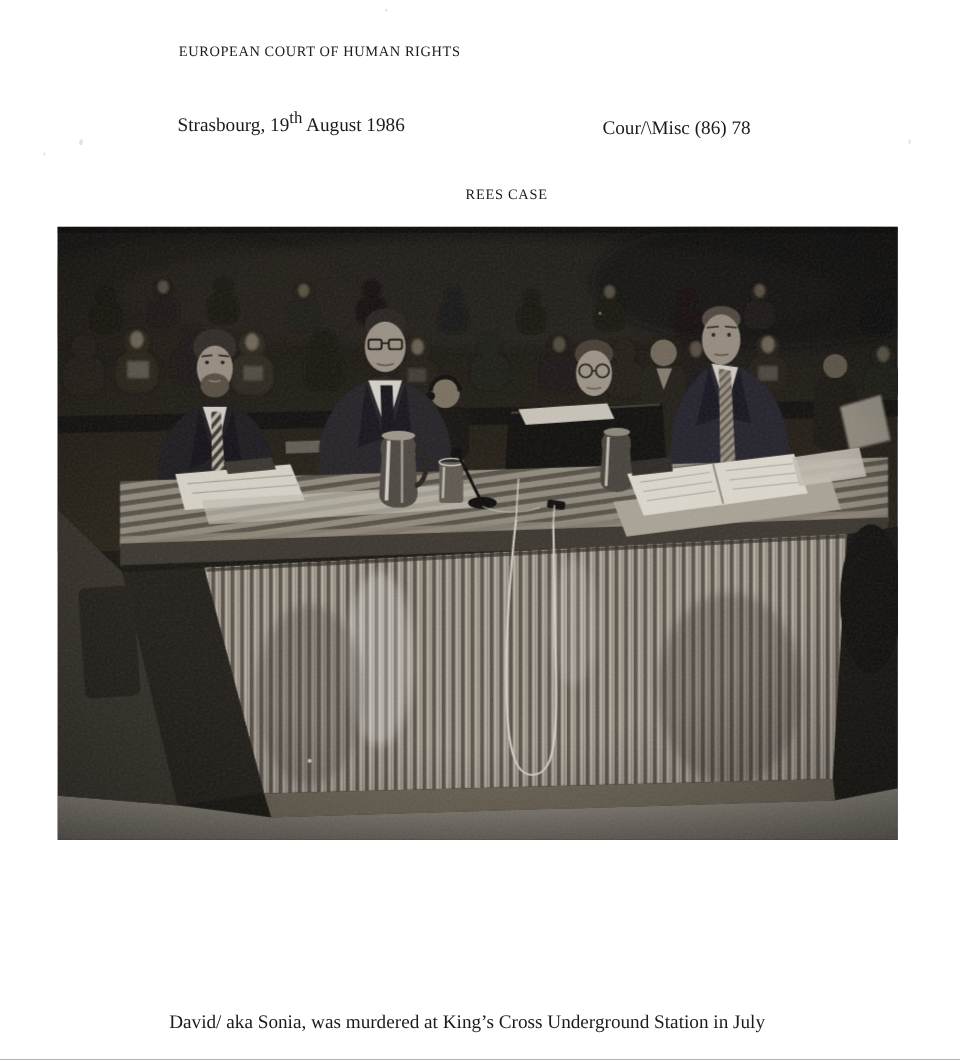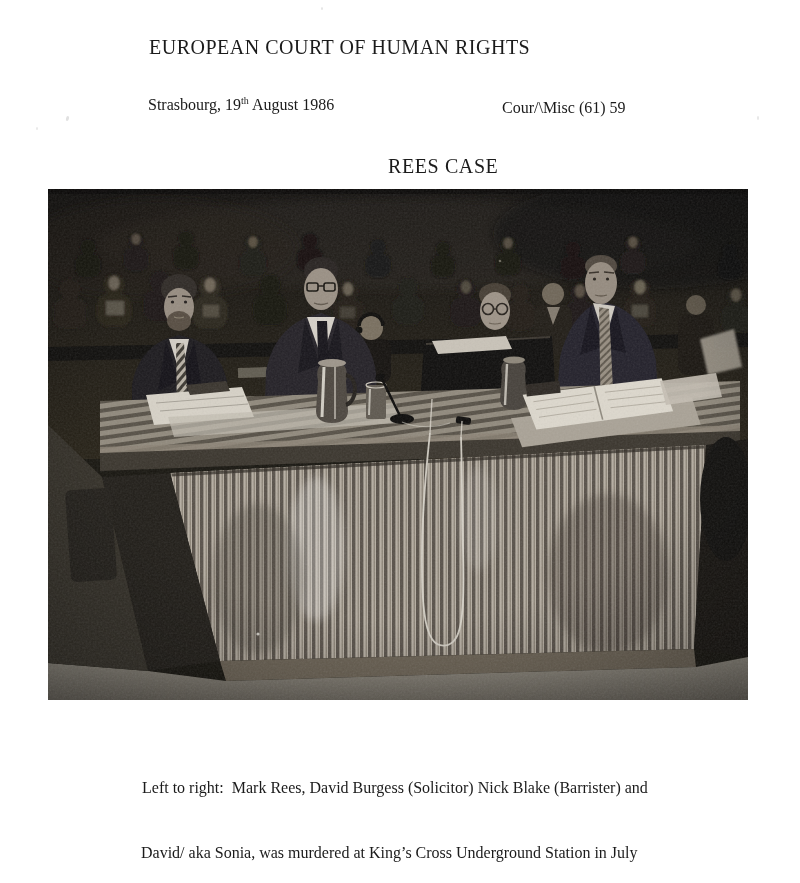--- a/index.html
+++ b/index.html
@@ -7,34 +7,34 @@
   .page{
     position:relative;
     width:800px;height:883px;
     background:#ffffff;
     font-family:"Liberation Serif","DejaVu Serif",serif;
     color:#1b1b1b;
     overflow:hidden;
   }
   .hdr-title{
     position:absolute;left:149px;top:36px;
-    font-size:20px;letter-spacing:.5px;white-space:pre;
+    font-size:12px;letter-spacing:.5px;white-space:pre;
   }
   .dateline{
     position:absolute;left:148px;top:96px;
     font-size:16px;white-space:pre;
   }
-  .dateline sup{font-size:10px;line-height:0;}
+  .dateline sup{font-size:14px;line-height:0;}
   .refnum{
     position:absolute;left:502px;top:99px;
     font-size:16px;white-space:pre;
   }
   .case-title{
     position:absolute;left:388px;top:155px;
-    font-size:20px;letter-spacing:.6px;white-space:pre;text-align:right;
+    font-size:12px;letter-spacing:.6px;white-space:pre;text-align:right;
   }
   .photo{
     position:absolute;left:48px;top:189px;
     width:700px;height:511px;
     background:#17150f;
   }
   .photo svg{display:block;}
   .caption{
     position:absolute;left:142px;top:733px;
     font-size:16px;line-height:22px;white-space:pre;
@@ -52,21 +52,21 @@
 </style>
 </head>
 <body>
 
 <div class="page">
 
   <div class="hdr-title">EUROPEAN COURT OF HUMAN RIGHTS</div>
 
   <div class="dateline"><span>Strasbourg, 19</span><sup>th</sup><span> August 1986</span></div>
 
-  <div class="refnum">Cour/\Misc (61) 59</div>
+  <div class="refnum">Cour/\Misc (86) 78</div>
 
   <div class="case-title">REES CASE</div>
 
   <div class="photo">
     <svg width="700" height="511" viewBox="0 0 700 511" xmlns="http://www.w3.org/2000/svg">
       <defs>
         <linearGradient id="wallGrad" x1="0" y1="0" x2="0" y2="1">
           <stop offset="0" stop-color="#141210"></stop>
           <stop offset="1" stop-color="#272217"></stop>
         </linearGradient>
@@ -356,21 +356,20 @@
 
       <rect x="0" y="0" width="700" height="5" fill="#0a0908" opacity=".9"></rect>
       <circle cx="210" cy="445" r="1.6" fill="#f0ede6" opacity=".8"></circle>
       <circle cx="452" cy="72" r="1.3" fill="#8d877b" opacity=".7"></circle>
       <rect x="0" y="0" width="700" height="511" fill="url(#vg)"></rect>
       <rect x="0" y="0" width="700" height="511" filter="url(#grain)" opacity=".13"></rect>
     </svg>
   </div>
 
   <div class="caption">
-    <div>Left to right:  Mark Rees, David Burgess (Solicitor) Nick Blake (Barrister) and</div>
   </div>
 
   <div class="note">
     <div>David/ aka Sonia, was murdered at King’s Cross Underground Station in July</div>
     
     
   </div>
 
   <div class="speck s1"></div>
   <div class="speck s2"></div>

